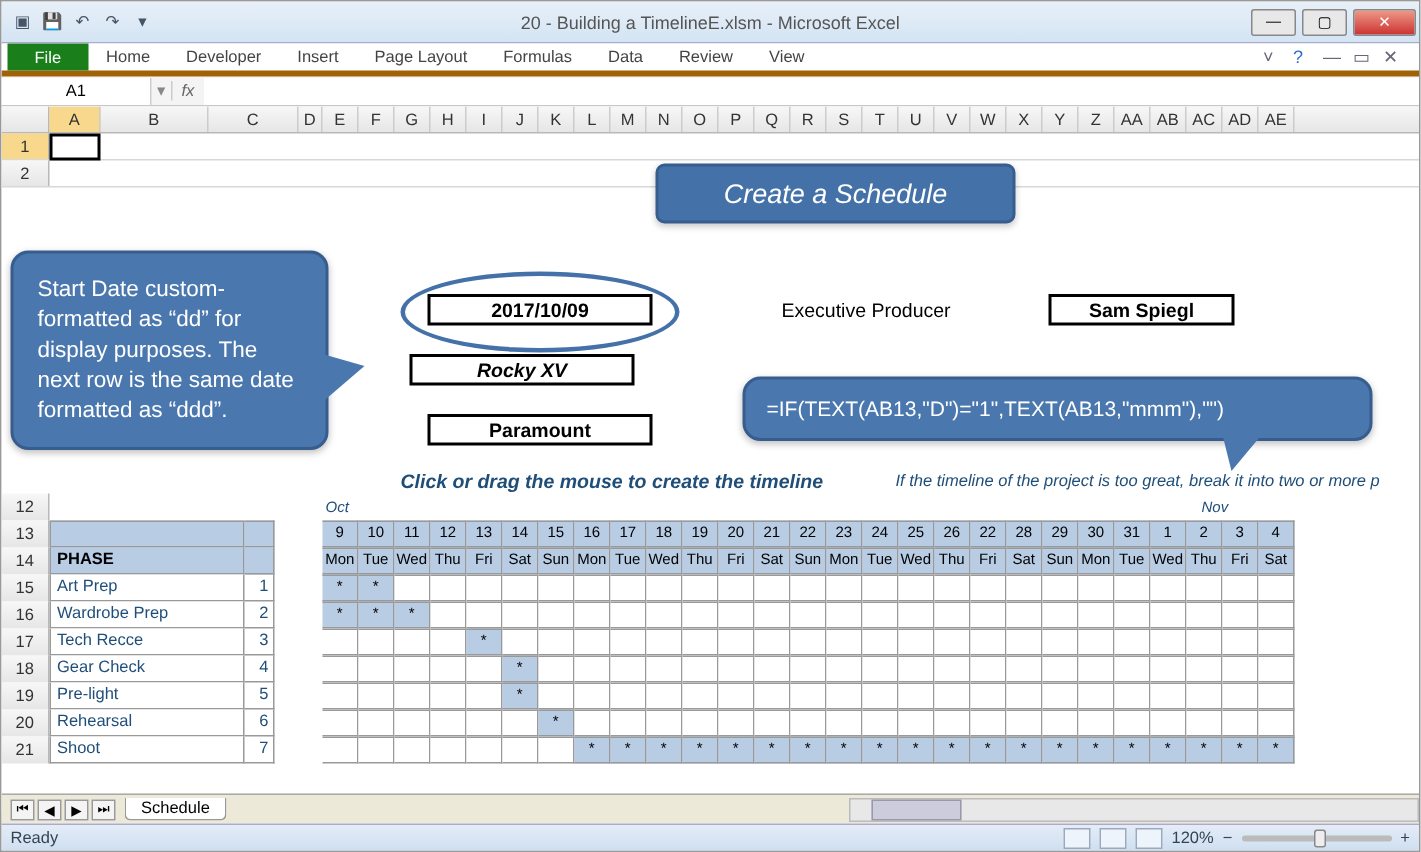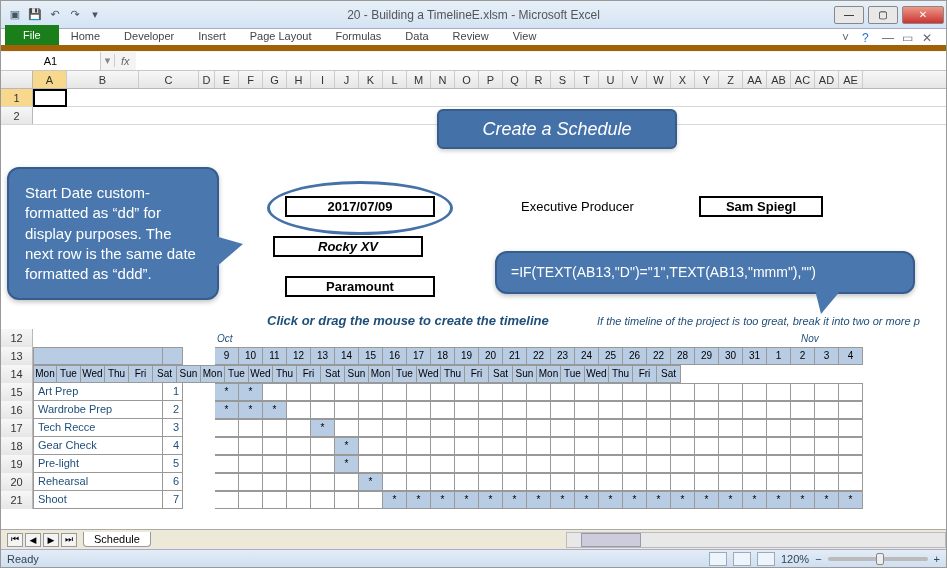--- a/index.html
+++ b/index.html
@@ -8,21 +8,21 @@
 
 .titlebar { height: 28px; background: linear-gradient(#e8f0f8, #d4e4f4); display: flex; align-items: center; position: relative; border-bottom: 1px solid #aac; }
 .titlebar .left-icons { display: flex; gap: 4px; padding: 0 6px; align-items: center; }
 .titlebar .title { position: absolute; left: 50%; transform: translateX(-50%); color: #555; font-size: 12px; }
 .titlebar .win-buttons { display: flex; margin-left: auto; }
 .win-btn { width: 30px; height: 18px; border: 1px solid #888; border-radius: 2px; margin: 3px 2px; display: flex; align-items: center; justify-content: center; font-size: 10px; background: #e8e8e8; }
 .win-btn.close { background: linear-gradient(#e98, #c33); color: #fff; width: 42px; }
 .qat-icon { width: 16px; height: 16px; display: flex; align-items: center; justify-content: center; font-size: 11px; color: #456; }
 
 
-.ribbon-tabs { height: 22px; background: #fff; display: flex; align-items: flex-end; padding-left: 4px; border-bottom: 6px solid #a16207; position: relative; }
+.ribbon-tabs { height: 22px; background: #fff; display: flex; padding-left: 4px; border-bottom: 4px solid #a16207; position: relative; }
 .ribbon-tab { padding: 3px 12px; font-size: 11px; color: #444; cursor: pointer; }
 .ribbon-tab.file { background: #1a7f1a; color: #fff; padding: 4px 18px; }
 .ribbon-right { margin-left: auto; display: flex; gap: 6px; padding-right: 10px; align-items: center; }
 .ribbon-icon { width: 14px; height: 14px; font-size: 12px; color: #667; }
 
 
 .formula-row { height: 20px; border-bottom: 1px solid #c8c8c8; display: flex; align-items: center; background: #f4f4f4; }
 .name-box { width: 100px; border-right: 1px solid #ccc; padding: 0 8px; background: #fff; height: 18px; display: flex; align-items: center; justify-content: center; }
 .name-box-dd { width: 14px; text-align: center; color: #888; border-right: 1px solid #ccc; }
 .fx-label { padding: 0 6px; font-style: italic; color: #666; }
@@ -179,21 +179,21 @@
     <div class="row">
         <div class="rowh">2</div>
       </div>
     <div class="selected-cell"></div>
   </div>
 
   <div class="overlay">
     <div class="banner">Create a Schedule</div>
 
     <div class="ellipse" style="left:266px; top:110px; width:186px; height:54px;"></div>
-    <div class="form-box" style="left:284px; top:125px; width:150px;">2017/07/09</div>
+    <div class="form-box" style="left:284px; top:125px; width:150px;">2017/10/09</div>
     <div class="form-box" style="left:272px; top:165px; width:150px;font-style:italic;">Rocky XV</div>
     <div class="form-box" style="left:284px; top:205px; width:150px;">Paramount</div>
 
     <div class="form-label" style="left:520px; top:128px;">Executive Producer</div>
     <div class="form-box" style="left:698px; top:125px; width:124px;">Sam Spiegl</div>
 
     <div class="instr" style="left:250px; top:242px;">Click or drag the mouse to create the timeline</div>
     <div class="instr instr2" style="left:580px; top:244px; font-size:11px;">If the timeline of the project is too great, break it into two or more p</div>
 
     <div class="month-lbl" style="left:216px; top:262px;">Oct</div>
@@ -228,20 +228,25 @@
           <div class="tl-cell tl-head">28</div>
           <div class="tl-cell tl-head">29</div>
           <div class="tl-cell tl-head">30</div>
           <div class="tl-cell tl-head">31</div>
           <div class="tl-cell tl-head">1</div>
           <div class="tl-cell tl-head">2</div>
           <div class="tl-cell tl-head">3</div>
           <div class="tl-cell tl-head">4</div>
         </div>
         <div class="tl-row">
+          <div class="tl-rowh">
+            <div class="tl-phase-label" style="background:#b8cce4;font-weight:bold;color:#000">PHASE</div>
+            <div class="tl-num" style="background:#b8cce4"></div>
+            <div class="tl-spacer"></div>
+          </div>
           <div class="tl-cell tl-head">Mon</div>
           <div class="tl-cell tl-head">Tue</div>
           <div class="tl-cell tl-head">Wed</div>
           <div class="tl-cell tl-head">Thu</div>
           <div class="tl-cell tl-head">Fri</div>
           <div class="tl-cell tl-head">Sat</div>
           <div class="tl-cell tl-head">Sun</div>
           <div class="tl-cell tl-head">Mon</div>
           <div class="tl-cell tl-head">Tue</div>
           <div class="tl-cell tl-head">Wed</div>

